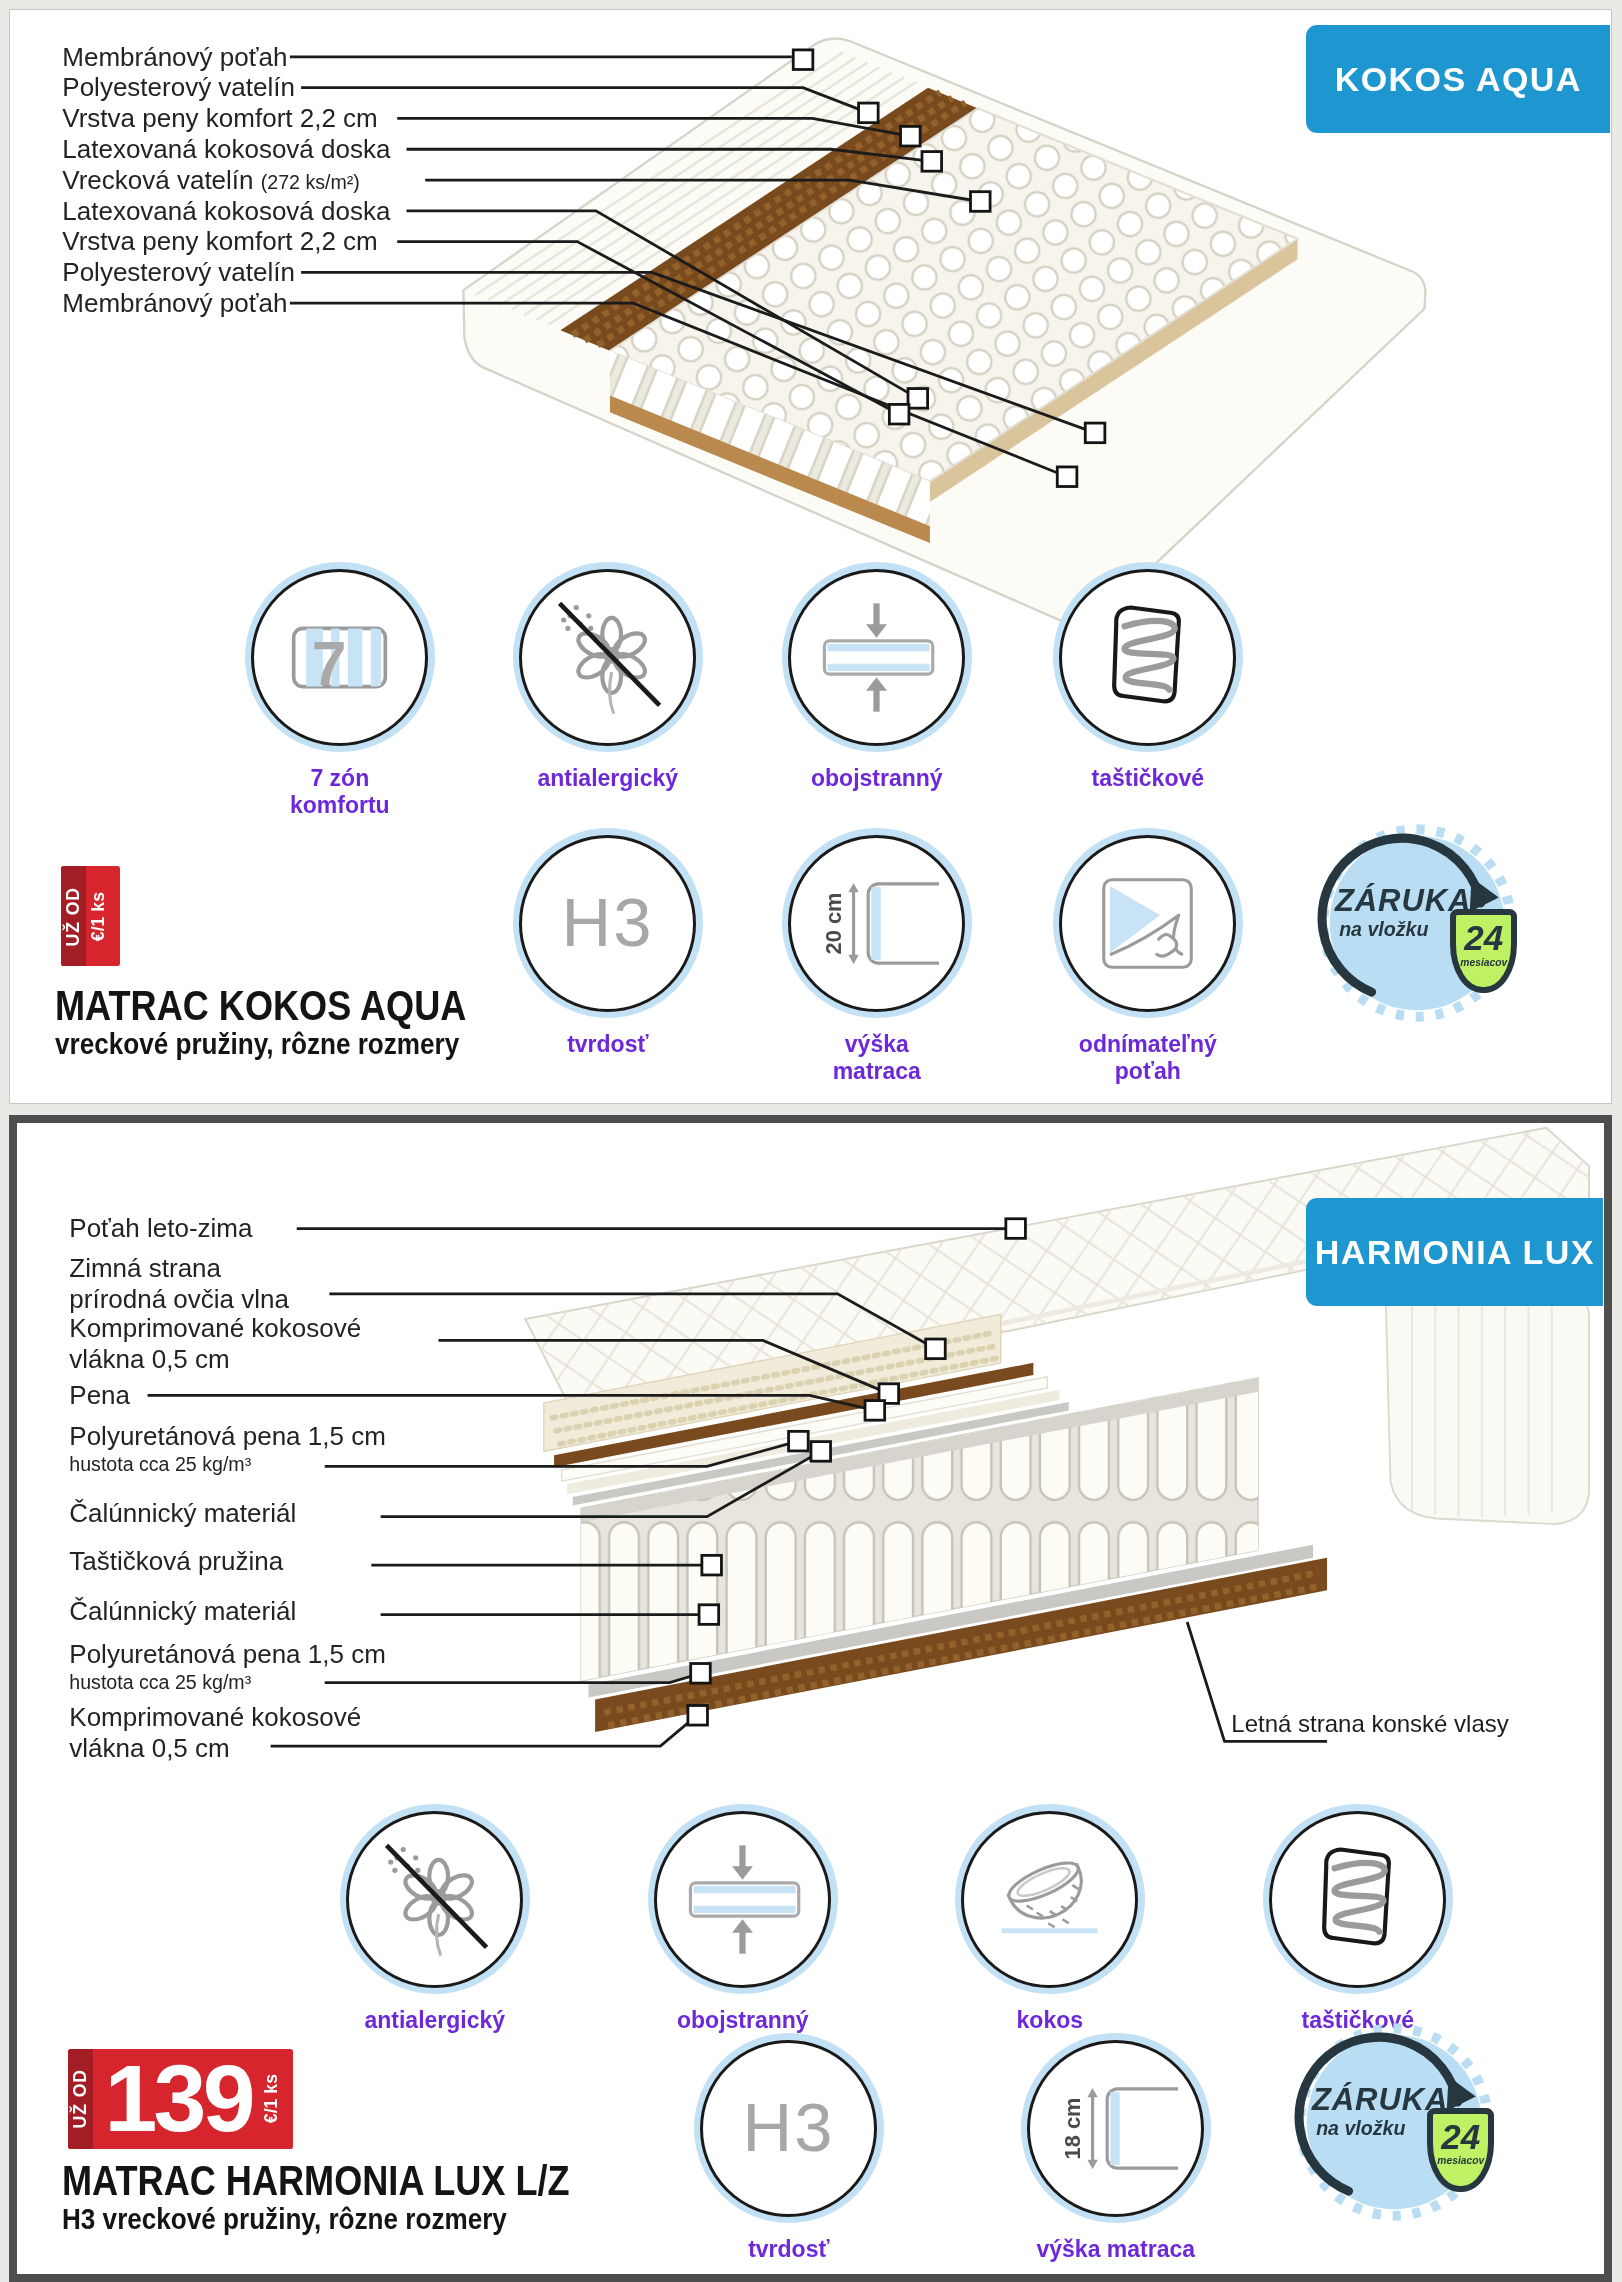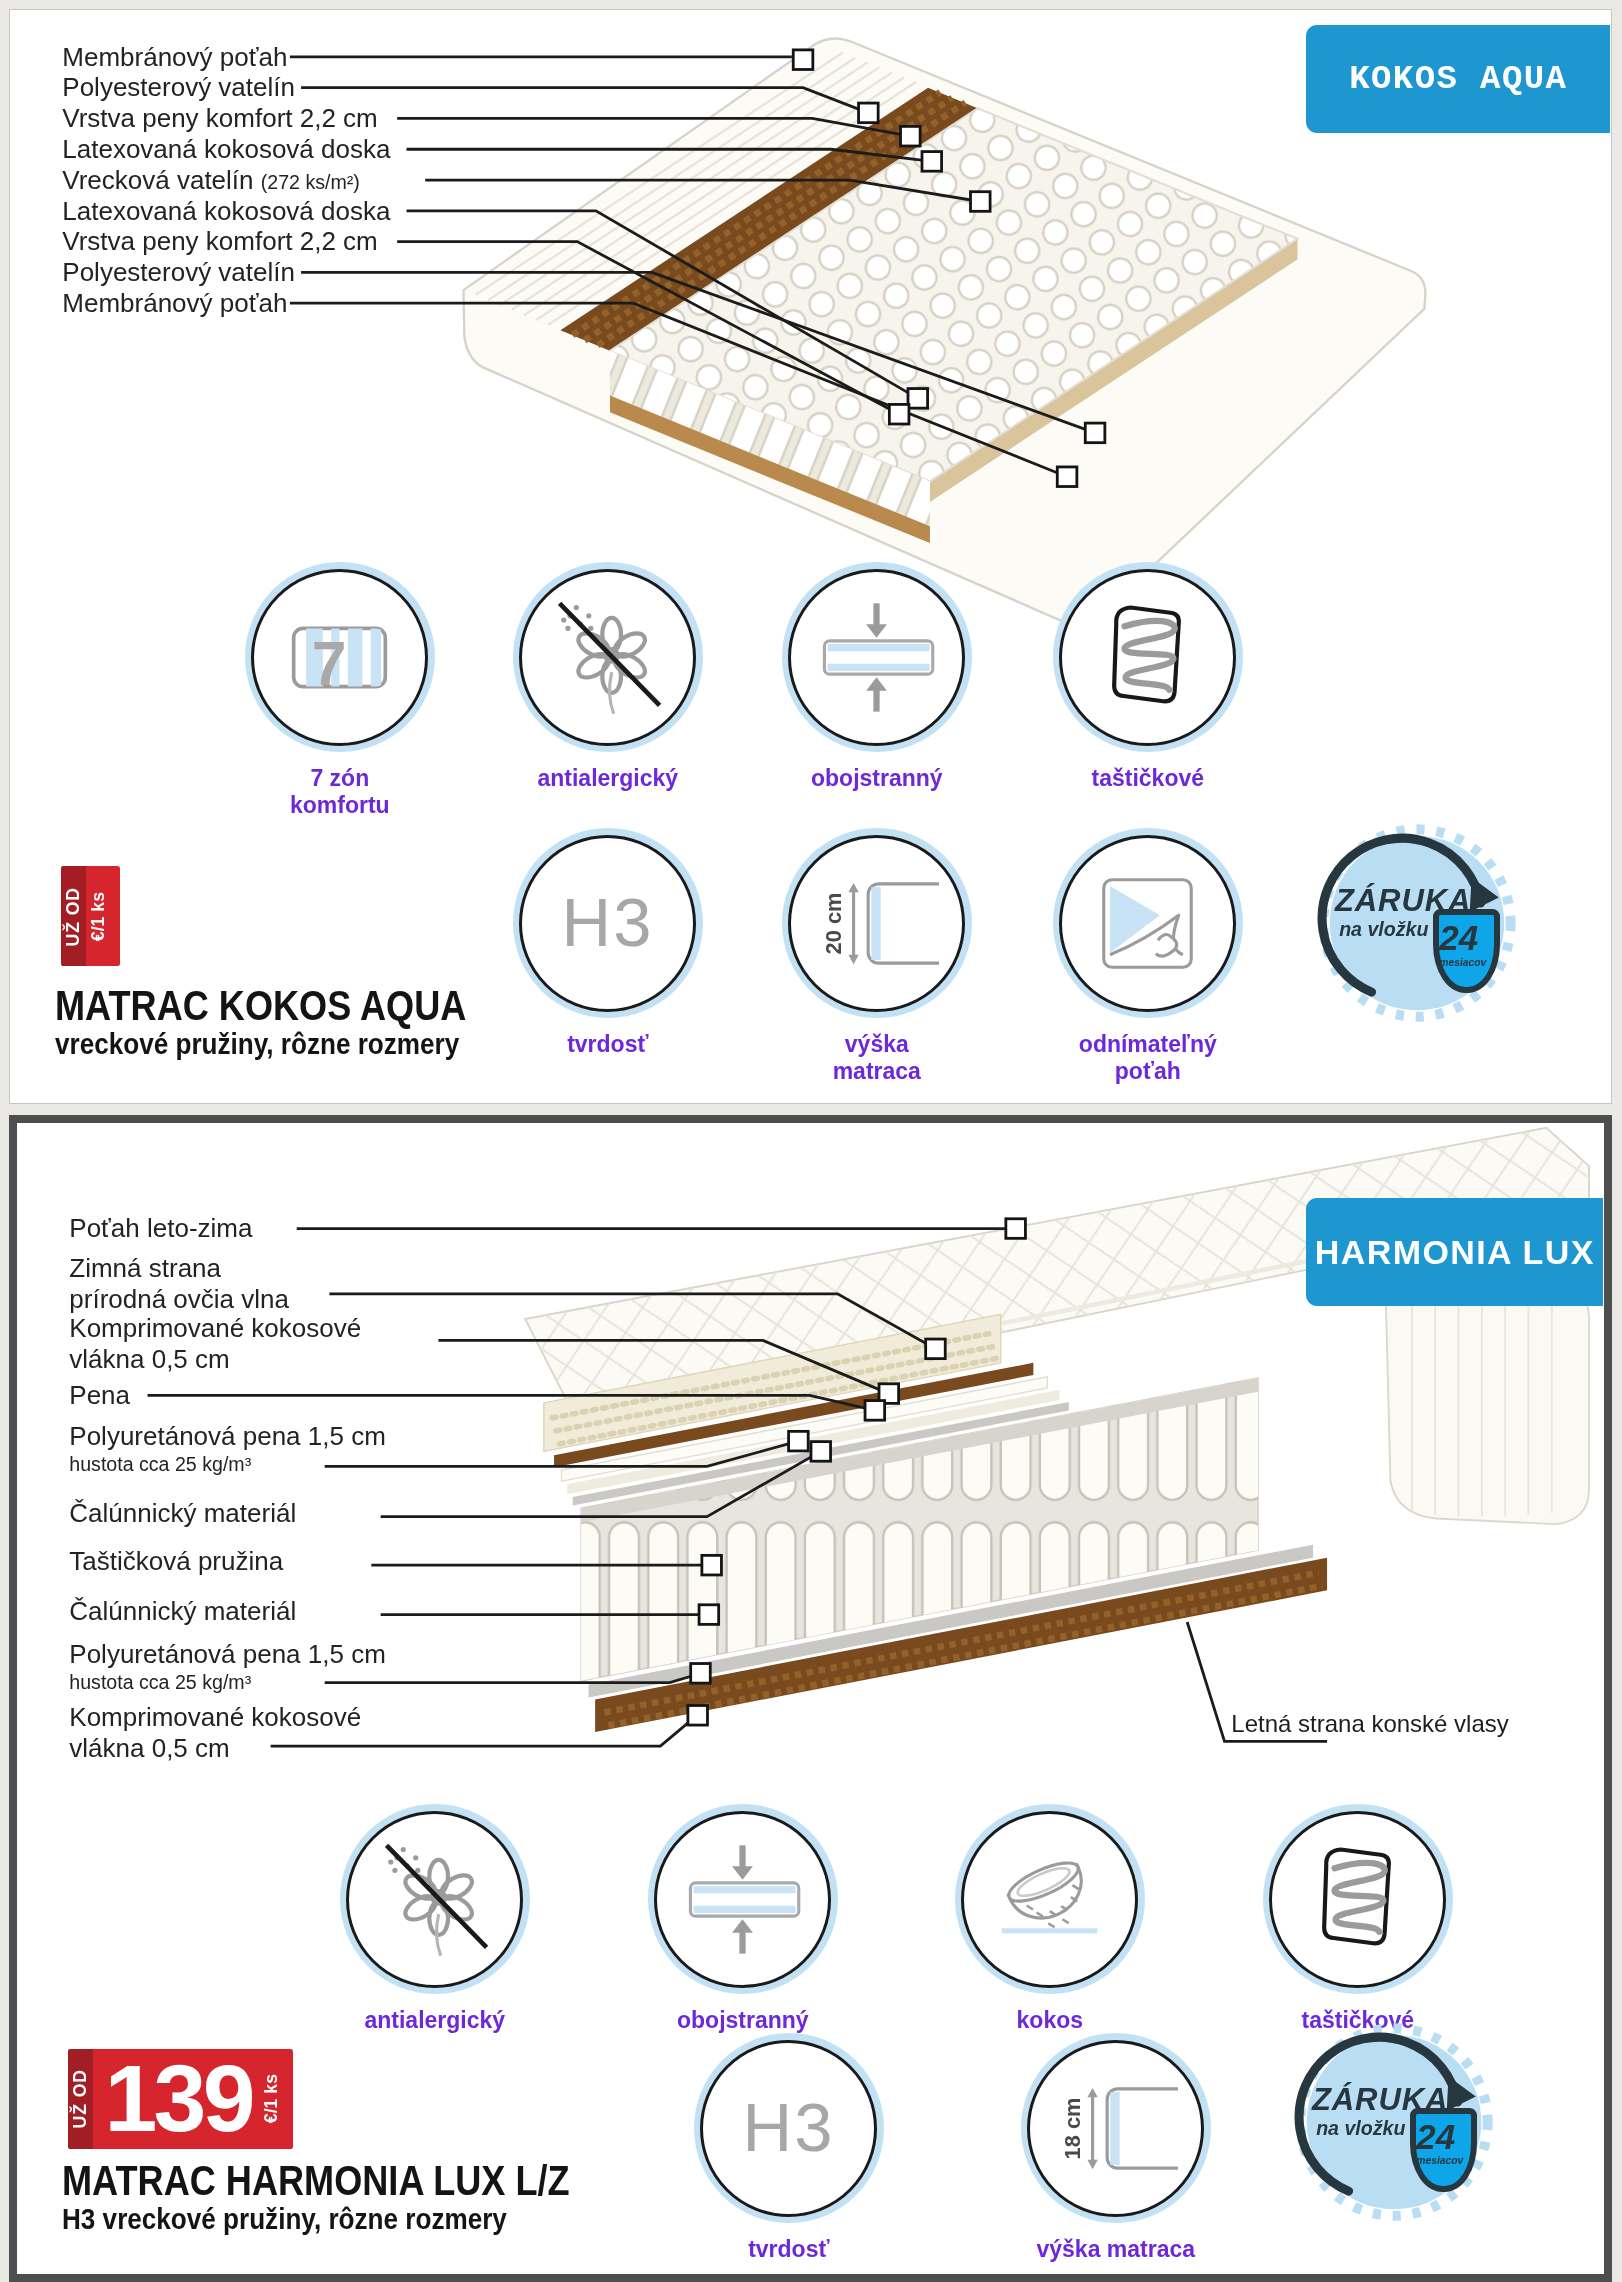--- a/index.html
+++ b/index.html
@@ -11,41 +11,41 @@
   .panel{position:absolute;background:#ffffff;box-sizing:border-box;}
   #panel1{left:9.3px;top:9.3px;width:1603px;height:1095px;border:1.9px solid #c8c6c0;}
   #panel2{left:9.3px;top:1115px;width:1603px;height:1167px;border:8.4px solid #4e4e4e;}
   .illu{position:absolute;left:0;top:0;width:100%;height:100%;}
   svg text{font-family:"Liberation Sans",sans-serif;}
 
   .phead{
     position:absolute;background:#1e96cf;color:#fff;display:flex;align-items:center;justify-content:center;
     font-size:34px;font-weight:700;letter-spacing:1.4px;border-radius:11.2px 0 0 11.2px;z-index:5;
   }
-  #panel1 .phead{left:1296px;top:15px;width:304px;height:108px;font-family:Liberation Mono, monospace;}
+  #panel1 .phead{left:1296px;top:15px;width:304px;height:108px;}
   #panel2 .phead{left:1289px;top:75px;width:297px;height:108px;}
 
   .ll{position:absolute;left:45px;font-size:26px;font-weight:400;color:#232323;line-height:31px;white-space:nowrap;z-index:4;margin-left:7px;}
   .ll .sm, .ll.smline{font-size:19.6px;}
   .ll div.sm{font-size:19.6px;line-height:24px;}
 
   .feature{position:absolute;width:233px;display:flex;flex-direction:column;align-items:center;z-index:4;}
   .ring{width:190px;height:190px;border-radius:50%;background:#c3e1f4;padding:6.5px;box-sizing:border-box;}
   .inner{width:100%;height:100%;border-radius:50%;background:#fff;border:3.7px solid #1a1a1a;box-sizing:border-box;
          display:flex;align-items:center;justify-content:center;}
   .ic{width:125px;height:125px;}
   .caption{margin-top:13px;text-align:center;font-size:23px;font-weight:700;color:#6d28d9;line-height:1.18;max-width:233px;}
   .cap-narrow{max-width:140px;}
 
   .gbadge{position:absolute;width:200px;height:200px;z-index:4;font-style:italic;}
   .gbadge svg{position:absolute;left:0;top:0;width:100%;height:100%;}
   .g-title{position:absolute;left:3.7px;right:32px;top:60px;text-align:center;font-weight:800;font-size:31px;color:#273740;letter-spacing:0.9px;}
   .g-sub{position:absolute;left:0px;right:67px;top:95px;text-align:center;font-size:19.6px;font-weight:700;color:#273740;}
-  .g-shield{position:absolute;right:17px;top:86px;width:67px;height:84px;background:#0ea5e9;border:6.5px solid #273740;
-            border-radius:7.5px 7.5px 48% 48%/7.5px 7.5px 58% 58%;box-sizing:border-box;text-align:left;}
+  .g-shield{position:absolute;right:0;top:86px;width:67px;height:84px;background:#bef264;border:6.5px solid #273740;
+            border-radius:7.5px 7.5px 48% 48%/7.5px 7.5px 58% 58%;box-sizing:border-box;text-align:center;}
   .g-num{font-size:35px;font-weight:800;color:#273740;line-height:1.05;margin-top:4.7px;}
   .g-unit{font-size:10.3px;font-weight:700;color:#273740;}
 
   .price{position:absolute;display:flex;background:#d6252c;height:100px;border-radius:2.8px;overflow:hidden;z-index:4;}
   .p-strip{width:25px;background:#a31e24;display:flex;align-items:center;justify-content:center;}
   .p-prefix{transform:rotate(180deg);writing-mode:vertical-rl;font-size:17.7px;font-weight:800;color:#fff;letter-spacing:0.9px;}
   .p-amount{font-size:95px;font-weight:800;color:#fff;line-height:98px;padding:0 7.5px 0 11.2px;letter-spacing:-3.7px;}
   .p-unit{display:flex;align-items:center;padding:0 11.2px 0 1.9px;}
   .p-unit span{transform:rotate(180deg);writing-mode:vertical-rl;font-size:17.7px;font-weight:800;color:#fff;}
 

